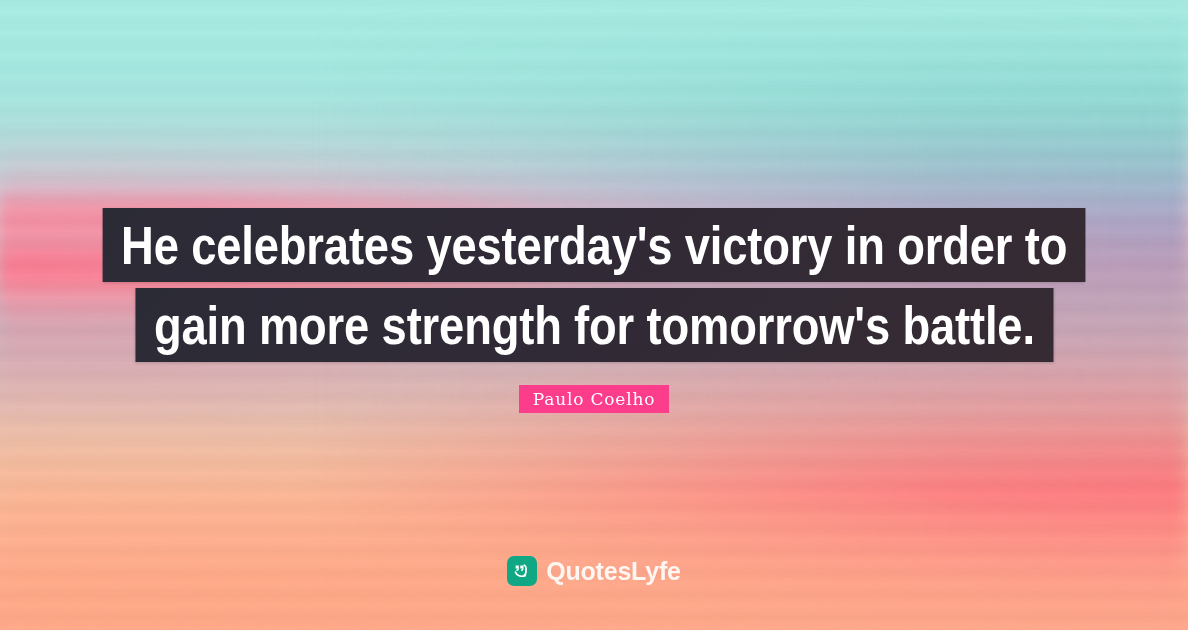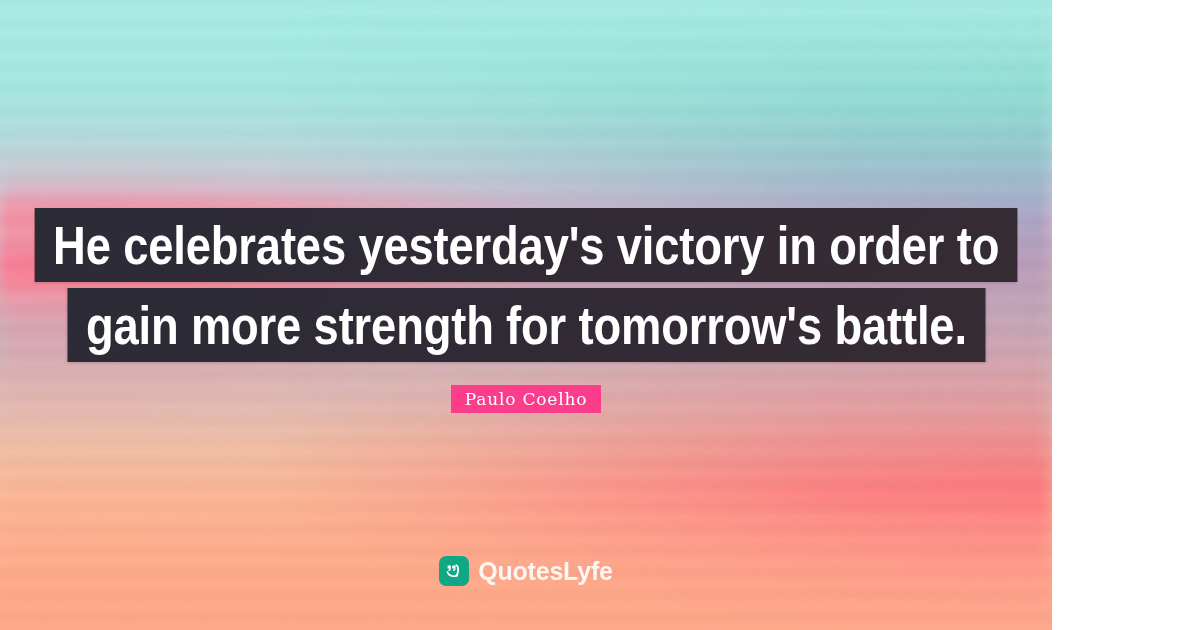--- a/index.html
+++ b/index.html
@@ -4,21 +4,21 @@
 <title>QuotesLyfe Quote Card</title>
 <style>
   html, body {
     margin: 0;
     padding: 0;
     background: #ffffff;
   }
 
   #quote-card {
     position: relative;
-    width: 1052px;
+    width: 1188px;
     height: 630px;
     overflow: hidden;
     font-family: "Liberation Sans", sans-serif;
     isolation: isolate;
   }
 
   
   .bg-base {
     position: absolute;
     inset: 0;

